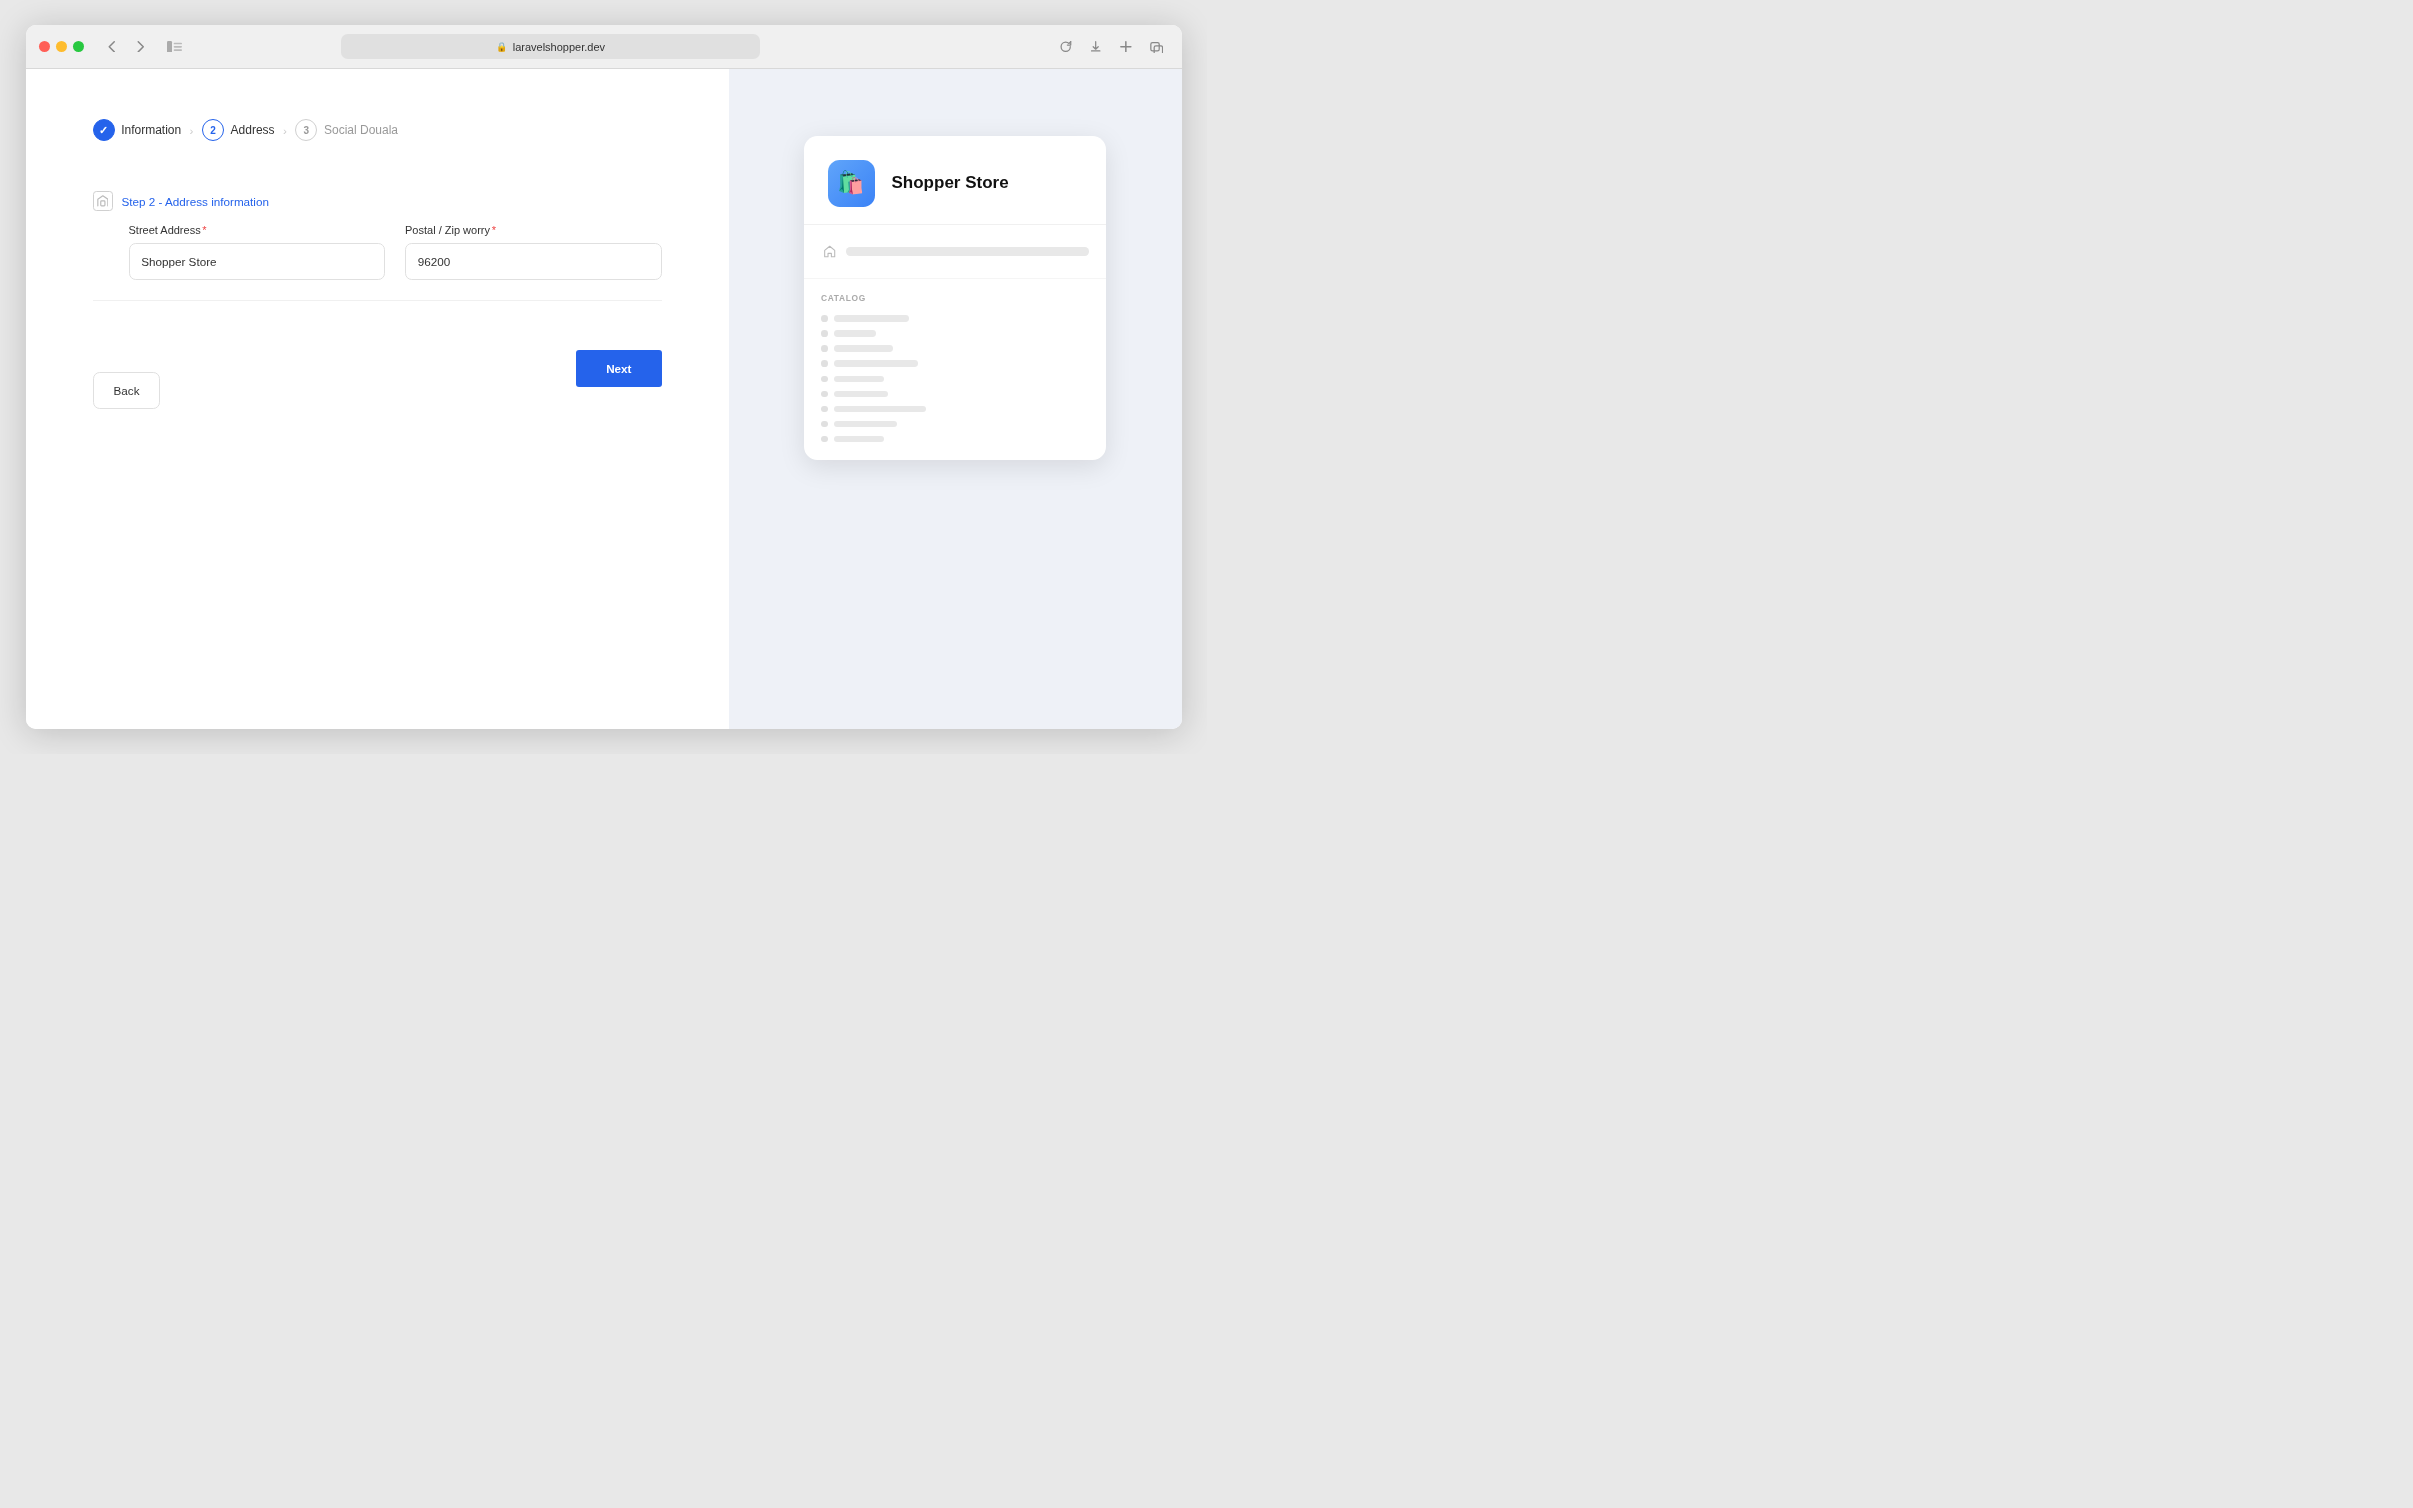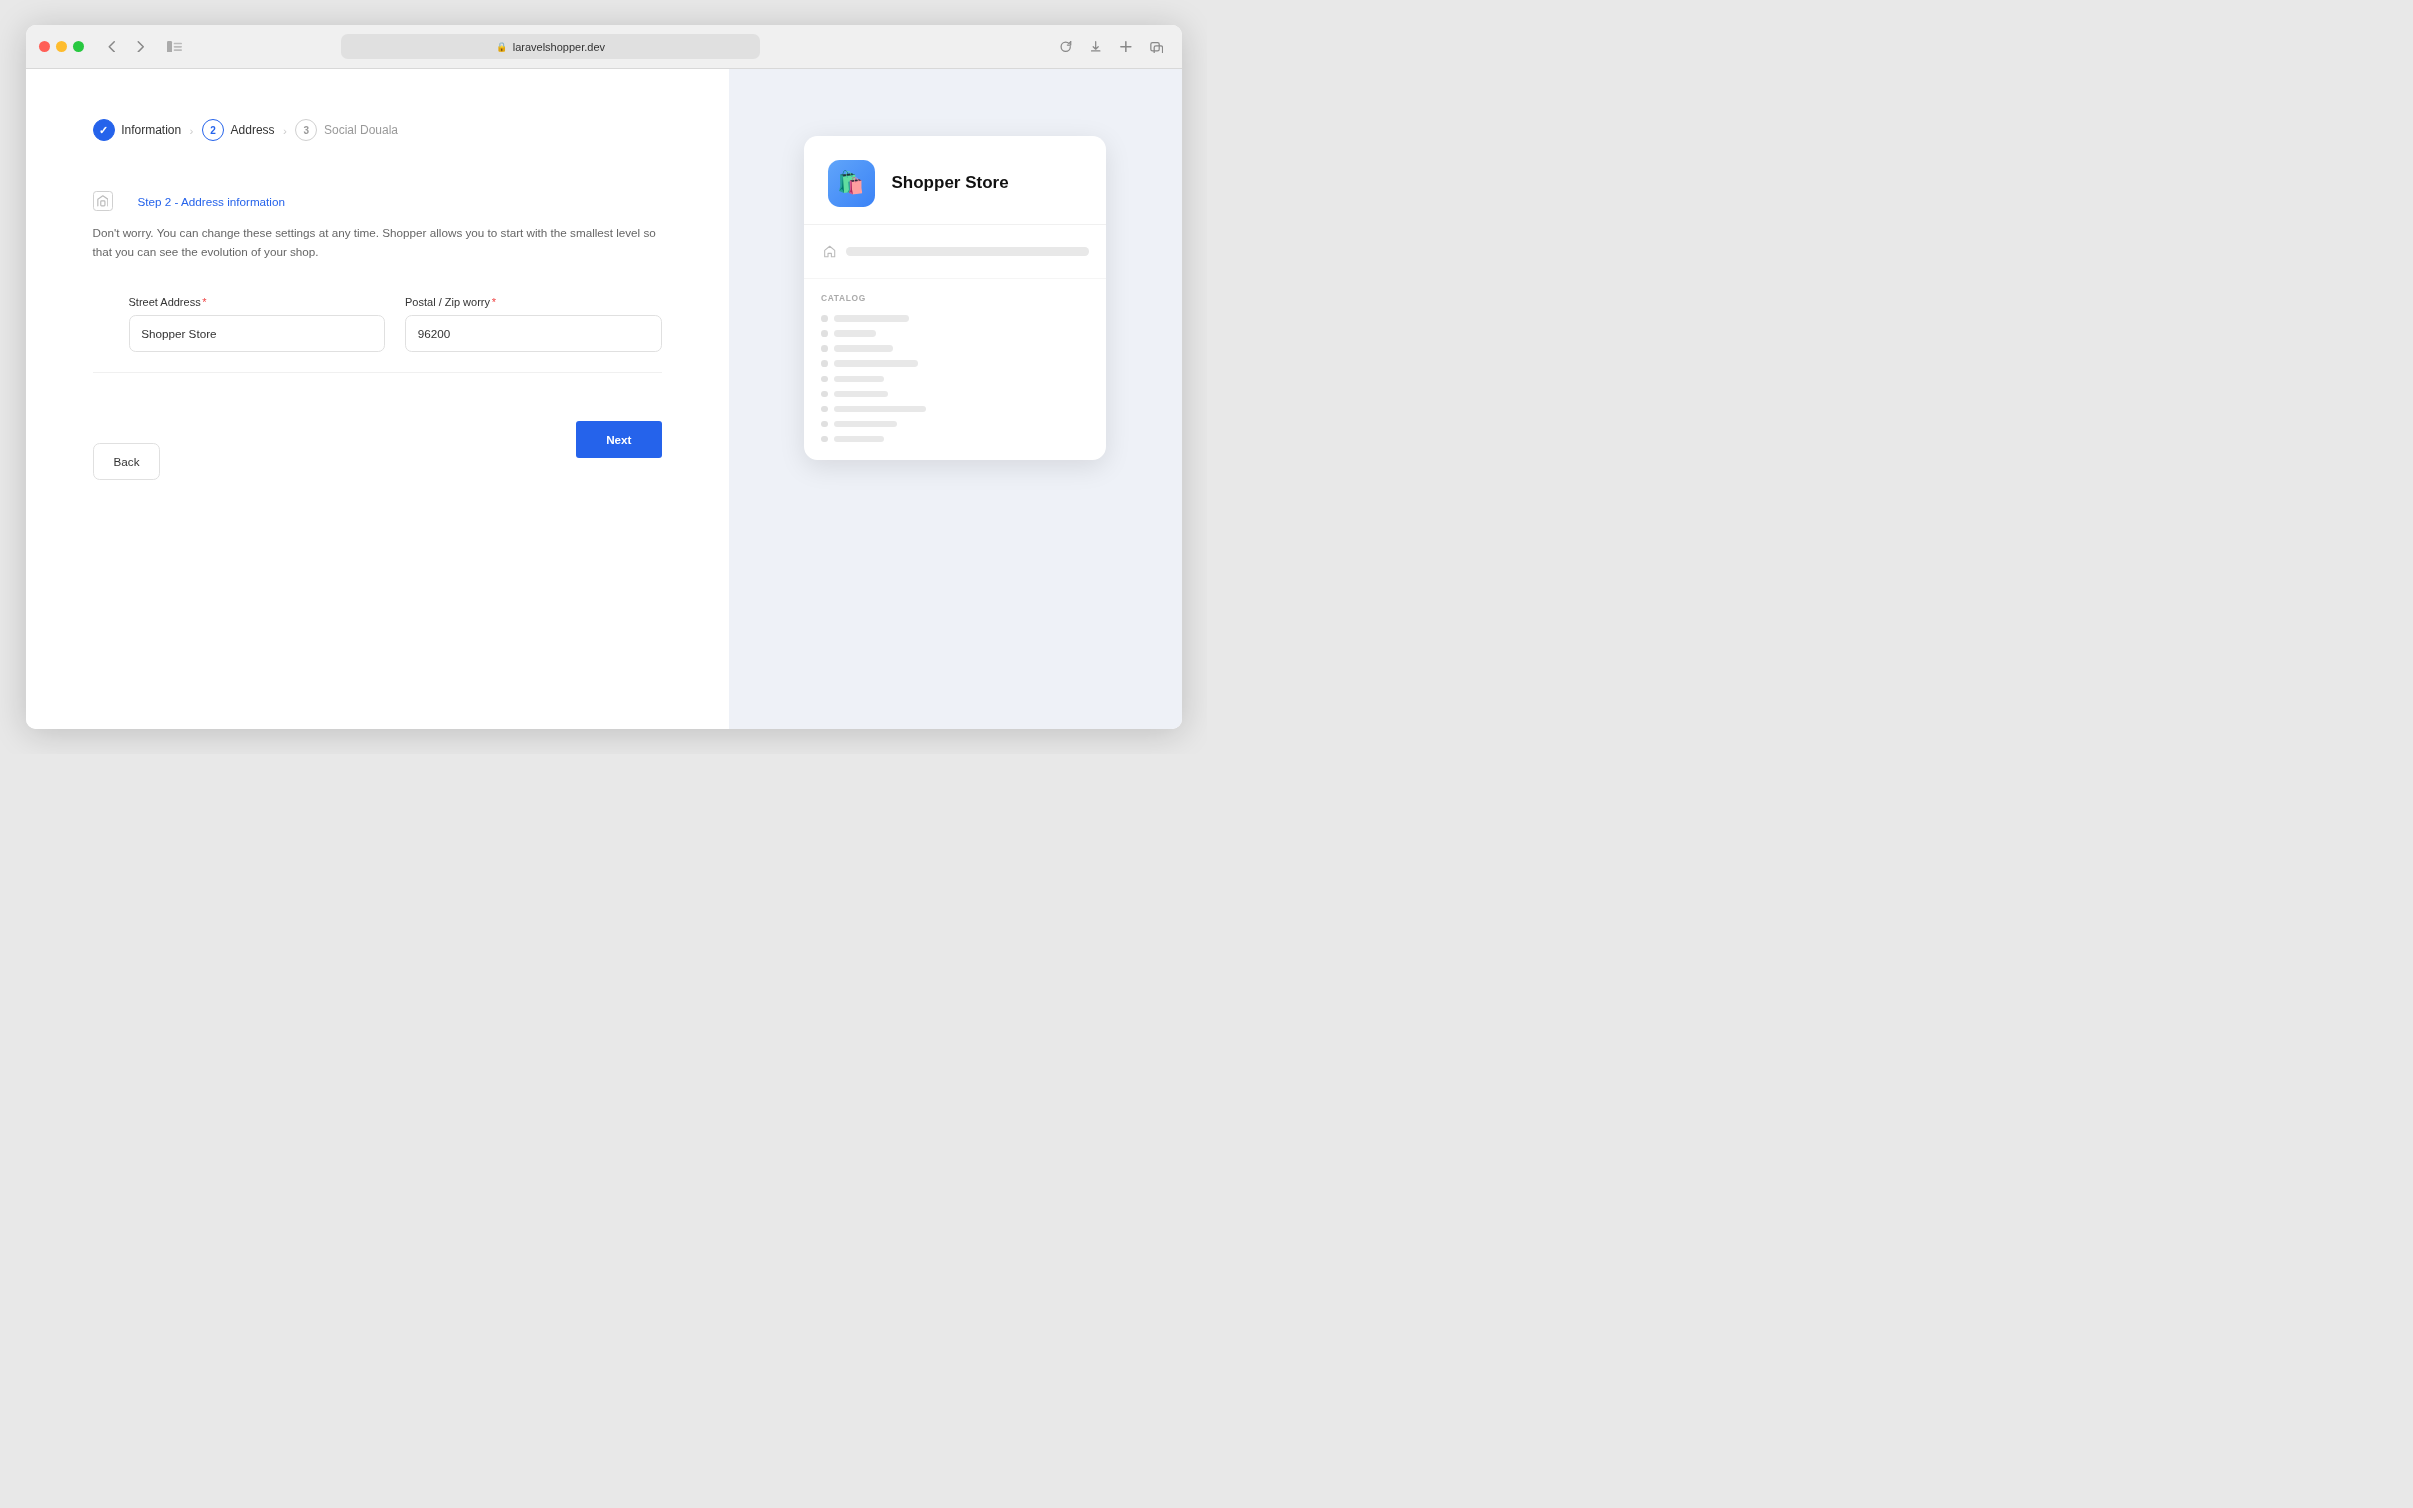--- a/index.html
+++ b/index.html
@@ -157,21 +157,21 @@
     .step-separator {
       margin: 0 8.4px;
       color: #ccc;
       font-size: 11.7px;
     }
 
     
     .form-step-indicator {
       display: flex;
       align-items: center;
-      gap: 25px;
+      gap: 9px;
       margin-bottom: 13.4px;
     }
 
     .step-icon {
       width: 20px;
       height: 20px;
       border: 1.7px solid #d0d0d0;
       border-radius: 3.4px;
       display: flex;
       align-items: center;
@@ -484,21 +484,20 @@
         <div class="step-icon">
           <svg width="11.7" height="11.7" viewBox="0 0 14 14" fill="none">
             <path d="M1 13V5l6-4 6 4v8" stroke="#bbb" stroke-width="1.4" stroke-linecap="round" stroke-linejoin="round"></path>
             <rect x="4.5" y="7" width="5" height="6" rx="1" stroke="#bbb" stroke-width="1.4"></rect>
           </svg>
         </div>
         <span class="step-subtitle">Step 2 - Address information</span>
       </div>
 
 
-      <p class="form-description">Don't worry. You can change these settings at any time. Shopper allows you to start with the smallest level so that you can see the evolution of your shop.</p>
 
       <div class="form-row">
         <div class="form-group full">
           <label class="form-label">
             <span>Street Address</span><span class="required-star">*</span>
           </label>
           <input class="form-input" type="text" style="width: 100%;" value="Shopper Store">
         </div>
         <div class="form-group half">
           <label class="form-label">

